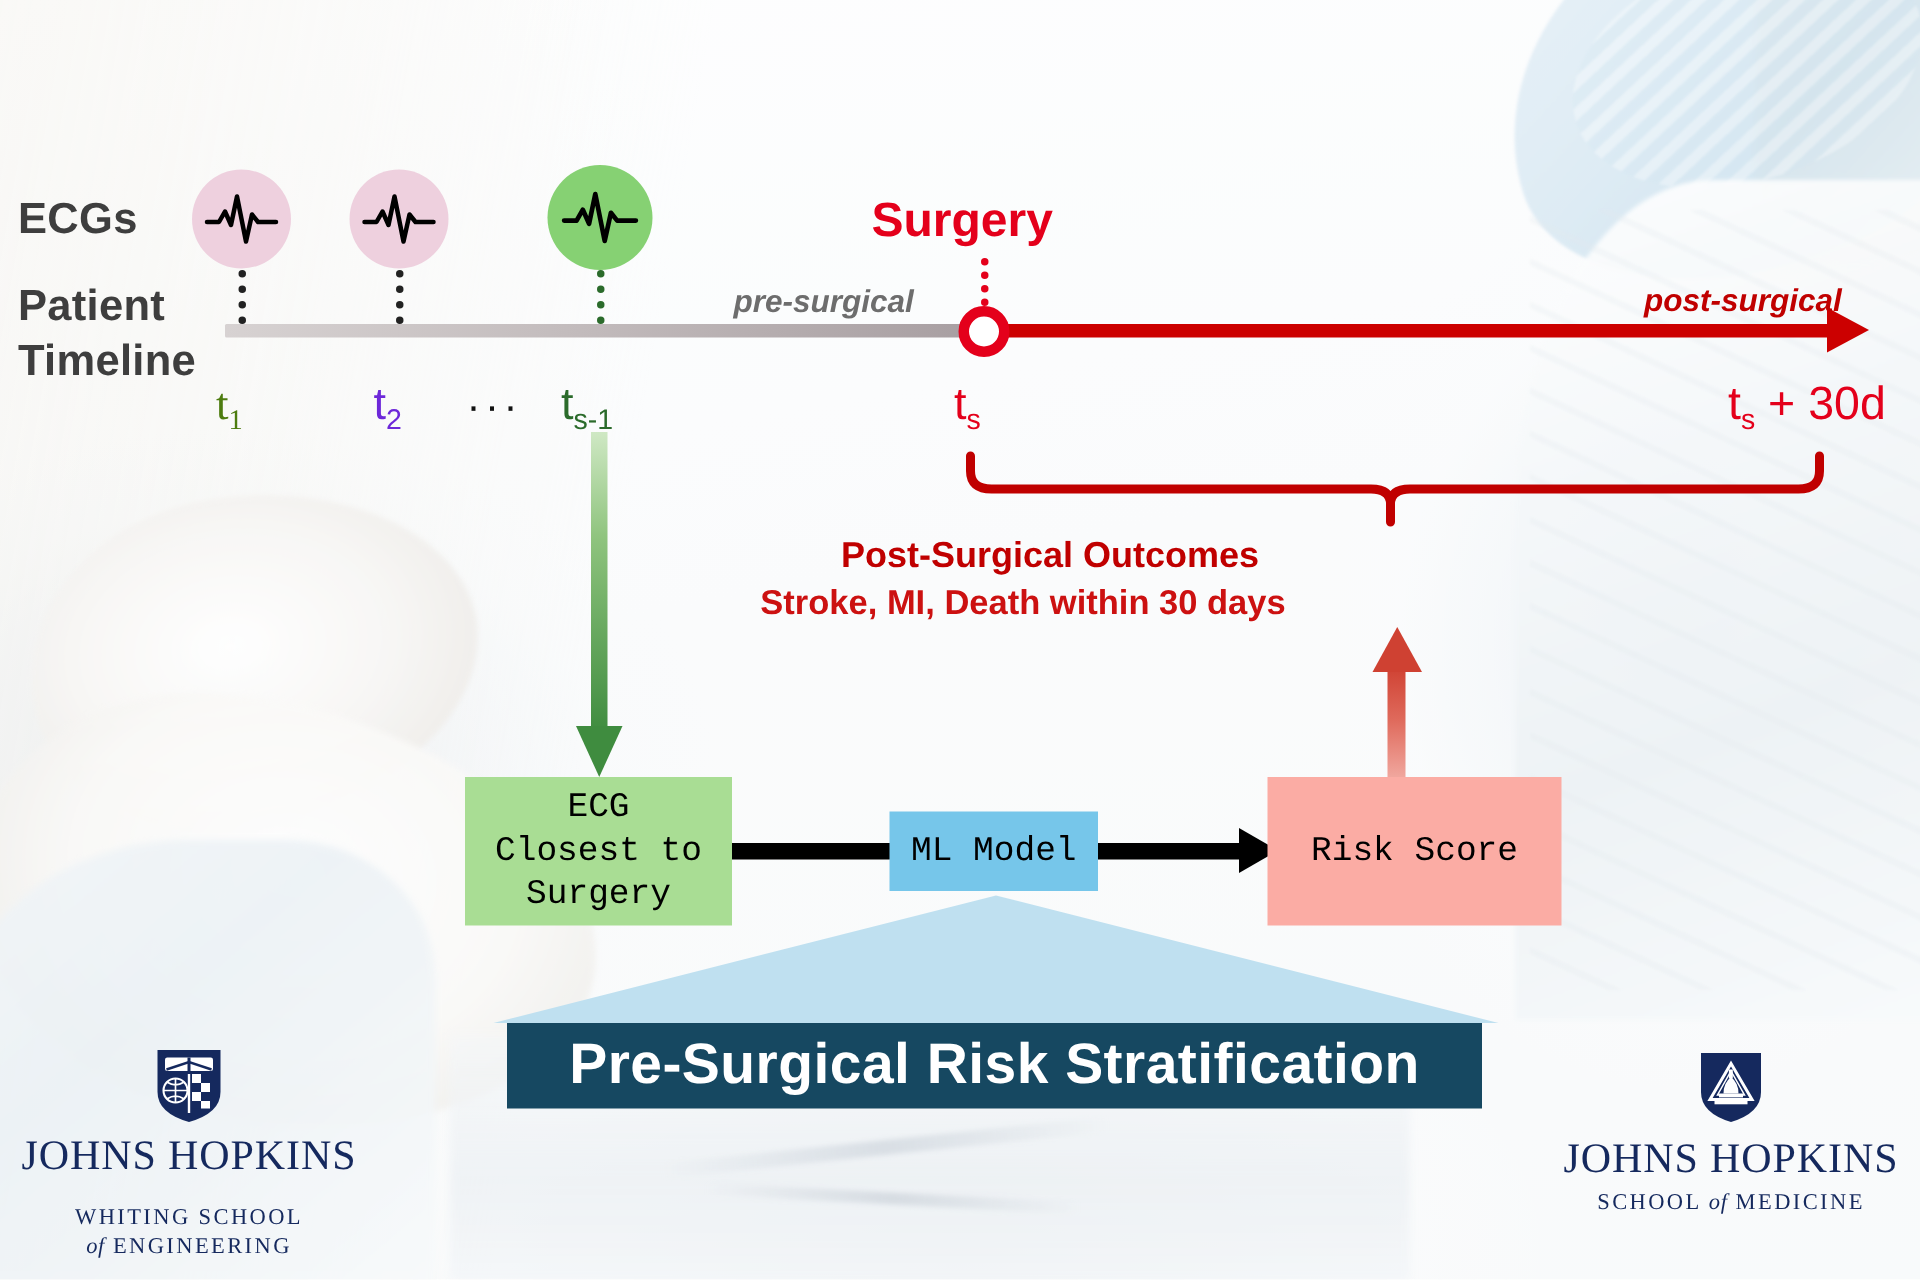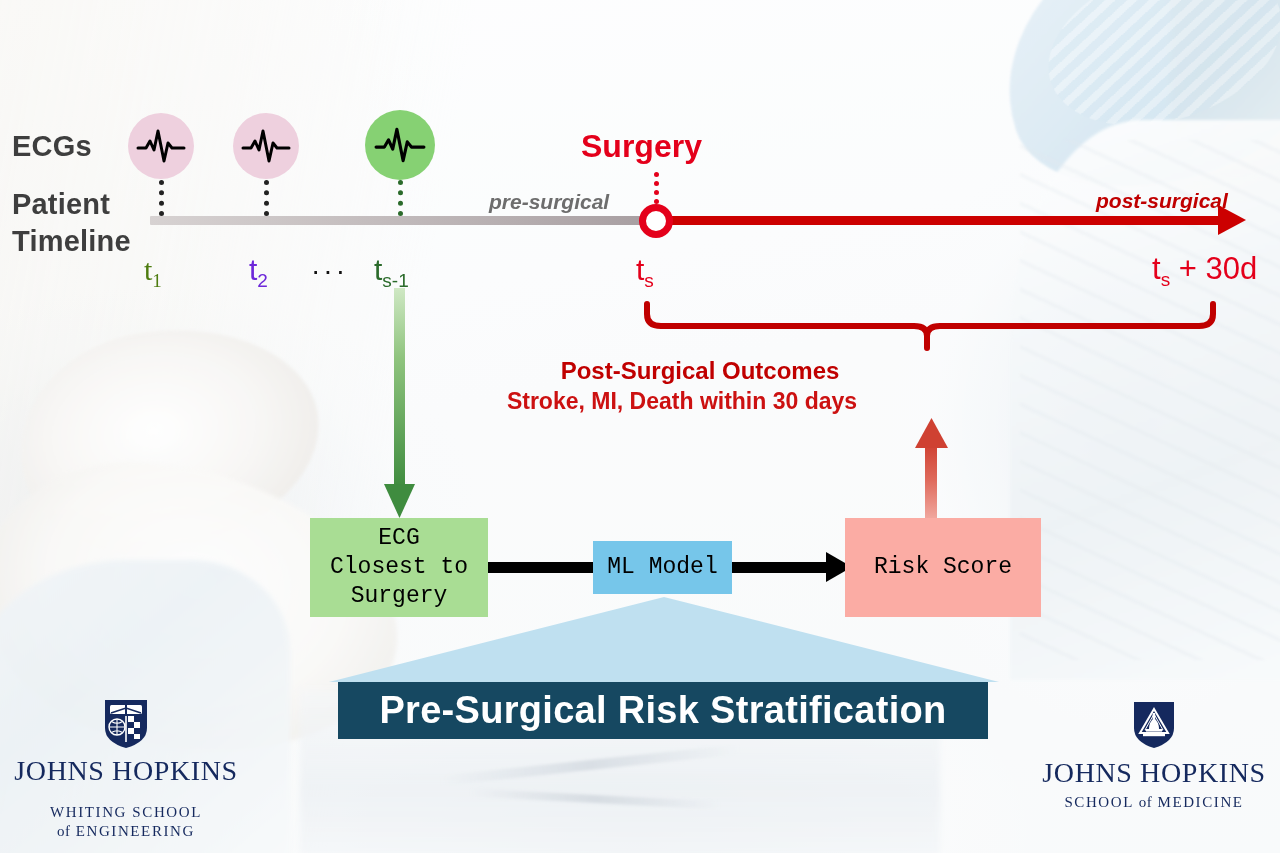--- a/index.html
+++ b/index.html
@@ -173,21 +173,21 @@
   
   .logo-wrap{position:absolute;text-align:center;color:#15295e;}
   .logo-name{
     font-family:"Liberation Serif", serif;font-size:28px;letter-spacing:.6px;
     line-height:30px;color:#15295e;
   }
   .logo-sub{
     font-family:"Liberation Serif", serif;font-size:15px;letter-spacing:1.6px;
     line-height:19px;color:#15295e;
   }
-  .logo-sub .it{letter-spacing:.4px;}
+  .logo-sub .it{font-style:italic;letter-spacing:.4px;}
 </style>
 </head>
 <body>
 
 <div id="stage">
 
   <div class="bg-layer bg-base"></div>
   <div class="bg-layer bg-warm"></div>
   <div class="skin"></div>
   <div class="mask"></div>

